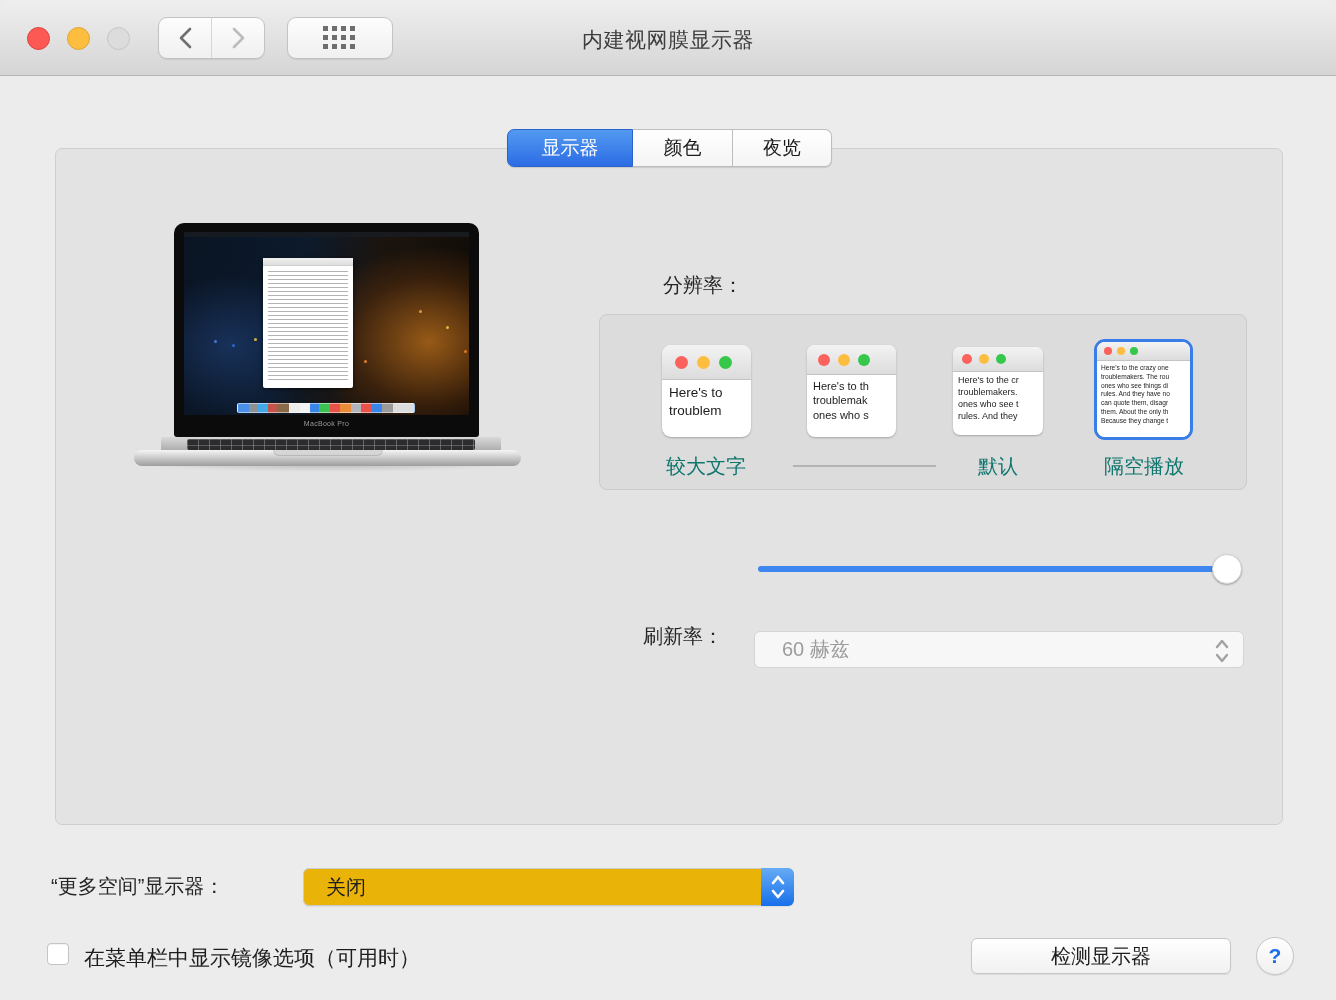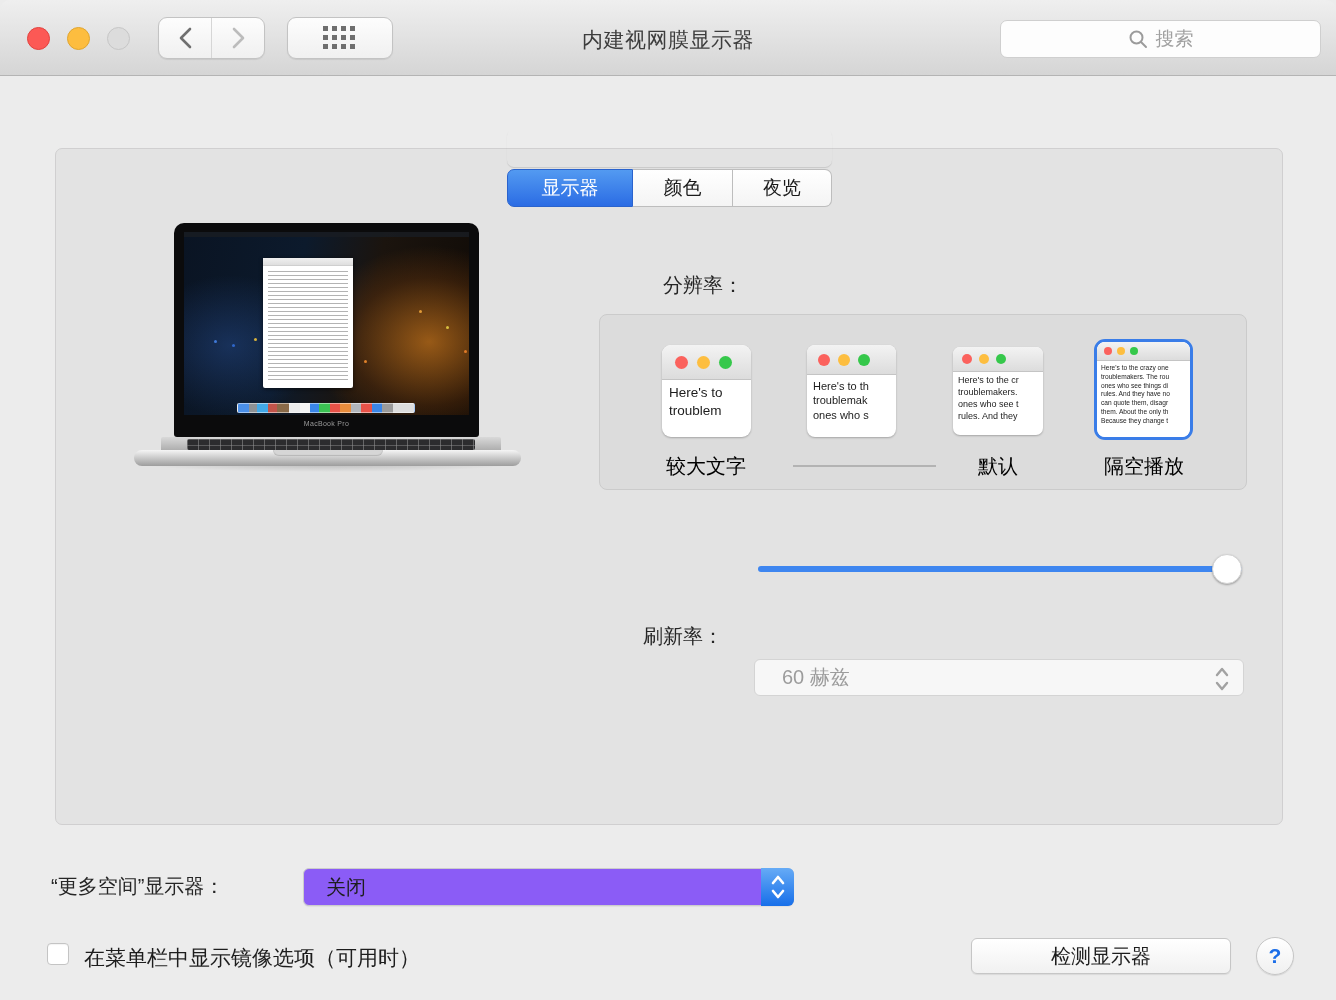--- a/index.html
+++ b/index.html
@@ -30,21 +30,21 @@
 
   .search-field { position:absolute; left:1000px; top:20px; width:321px; height:38px;
     background:#fdfdfd; border:1px solid #cfcfcf; border-radius:7px;
     display:flex; align-items:center; justify-content:center; gap:8px; color:#a0a0a0; font-size:19px; }
 
   
   .tabs { position:absolute; left:507px; top:129px; height:38px; display:flex; z-index:5;
     border-radius:7px; box-shadow:0 1px 1px rgba(0,0,0,.12); }
   .tab { height:38px; display:flex; align-items:center; justify-content:center;
     background:linear-gradient(#ffffff,#f4f4f4); border:1px solid #bdbdbd; border-left-width:0;
-    font-size:19px; color:#1a1a1a;margin-top:40px; }
+    font-size:19px; color:#1a1a1a; }
   .tab:first-child { border-left-width:1px; border-radius:7px 0 0 7px; }
   .tab:last-child  { border-radius:0 7px 7px 0; }
   .tab.selected { background:linear-gradient(#539af1,#2b6ce4); border-color:#2a63cd; color:#fff; }
   .tab.t1 { width:126px; } .tab.t2 { width:100px; } .tab.t3 { width:99px; }
 
   
   .panel { position:absolute; left:55px; top:148px; width:1228px; height:677px;
     background:#e3e3e3; border:1px solid #d0cfd0; border-radius:7px; }
 
   .form-label { position:absolute; width:322px; text-align:right; font-size:20px; color:#262626; }
@@ -82,39 +82,39 @@
   .thumb3 .tb { height:25px; padding-left:9px; gap:7px; } .thumb3 .dot { width:10px; height:10px; }
   .thumb3 .body { font-size:9px; line-height:1.33; padding:3px 0 0 5px; }
 
   .thumb4-sel { position:absolute; left:494px; top:24px; width:99px; height:101px;
     border:3px solid #3a7de8; border-radius:11px; background:#fff; overflow:hidden; }
   .thumb4 { left:0; top:0; width:93px; height:95px; border-radius:7px; box-shadow:none; }
   .thumb4 .tb { height:19px; padding-left:7px; gap:5px; } .thumb4 .dot { width:8px; height:8px; }
   .thumb4 .body { font-size:6.6px; line-height:1.33; padding:3px 0 0 4px; }
 
   .scale-label { position:absolute; top:138px; transform:translateX(-50%);
-    font-size:20px; color:#000000; white-space:nowrap; }
+    font-size:20px; color:#0f766e; white-space:nowrap; }
   .scale-line { position:absolute; left:193px; top:150px; width:143px; height:2px; background:#b3b3b3; }
 
   
   .slider { position:absolute; left:702px; top:405px; width:484px; height:30px; }
   .slider .track { position:absolute; left:0; right:0; top:12px; height:6px; border-radius:3px; background:#3e86f0; }
   .slider .knob { position:absolute; right:0; top:0; width:30px; height:30px; border-radius:50%;
     background:#fff; border:1px solid #d2d2d2; box-shadow:0 1px 2px rgba(0,0,0,.3); }
 
   
   .popup-disabled { position:absolute; left:698px; top:482px; width:490px; height:37px;
     background:#f7f7f7; border:1px solid #d4d4d4; border-radius:6px;
-    display:flex; align-items:center; padding-left:27px; font-size:20px; color:#9c9c9c;margin-top:28px; }
+    display:flex; align-items:center; padding-left:27px; font-size:20px; color:#9c9c9c; }
   .popup-disabled .chevrons { position:absolute; right:12px; top:6px; }
 
   
   .airplay-label { position:absolute; left:51px; top:873px; font-size:20px; color:#262626; }
   .popup { position:absolute; left:303px; top:868px; width:491px; height:38px;
-    background:#8b5cf6; border:1px solid #cccccc; border-radius:6px;
+    background:#eab308; border:1px solid #cccccc; border-radius:6px;
     display:flex; align-items:center; padding-left:22px; font-size:20px; color:#1d1d1d;
     box-shadow:0 1px 1px rgba(0,0,0,.06); }
   .popup .cap { position:absolute; right:-1px; top:-1px; width:33px; height:38px;
     border-radius:0 6px 6px 0; background:linear-gradient(#66abf6,#176fe9);
     display:flex; align-items:center; justify-content:center; }
 
   .checkbox { position:absolute; left:47px; top:943px; width:22px; height:22px;
     background:#fff; border:1px solid #c4c4c4; border-radius:4px; box-shadow:inset 0 1px 1px rgba(0,0,0,.05); }
   .checkbox-label { position:absolute; left:84px; top:944px; font-size:21px; color:#1d1d1d; }
 
@@ -203,27 +203,20 @@
           <rect x="0" y="18" width="5" height="5"></rect>
             <rect x="9" y="18" width="5" height="5"></rect>
             <rect x="18" y="18" width="5" height="5"></rect>
             <rect x="27" y="18" width="5" height="5"></rect>
         </g>
       </svg>
     </div>
 
     <div class="win-title">内建视网膜显示器</div>
 
-    <div class="search-field">
-      <svg width="20" height="20" viewBox="0 0 20 20">
-        <circle cx="8.5" cy="8.5" r="6" fill="none" stroke="#9b9b9b" stroke-width="2"></circle>
-        <line x1="13" y1="13" x2="18" y2="18" stroke="#9b9b9b" stroke-width="2" stroke-linecap="round"></line>
-      </svg>
-      <span>搜索</span>
-    </div>
   </div>
 
   <div class="tabs">
     <div class="tab t1 selected">显示器</div>
     <div class="tab t2">颜色</div>
     <div class="tab t3">夜览</div>
   </div>
 
   <div class="panel">
 

